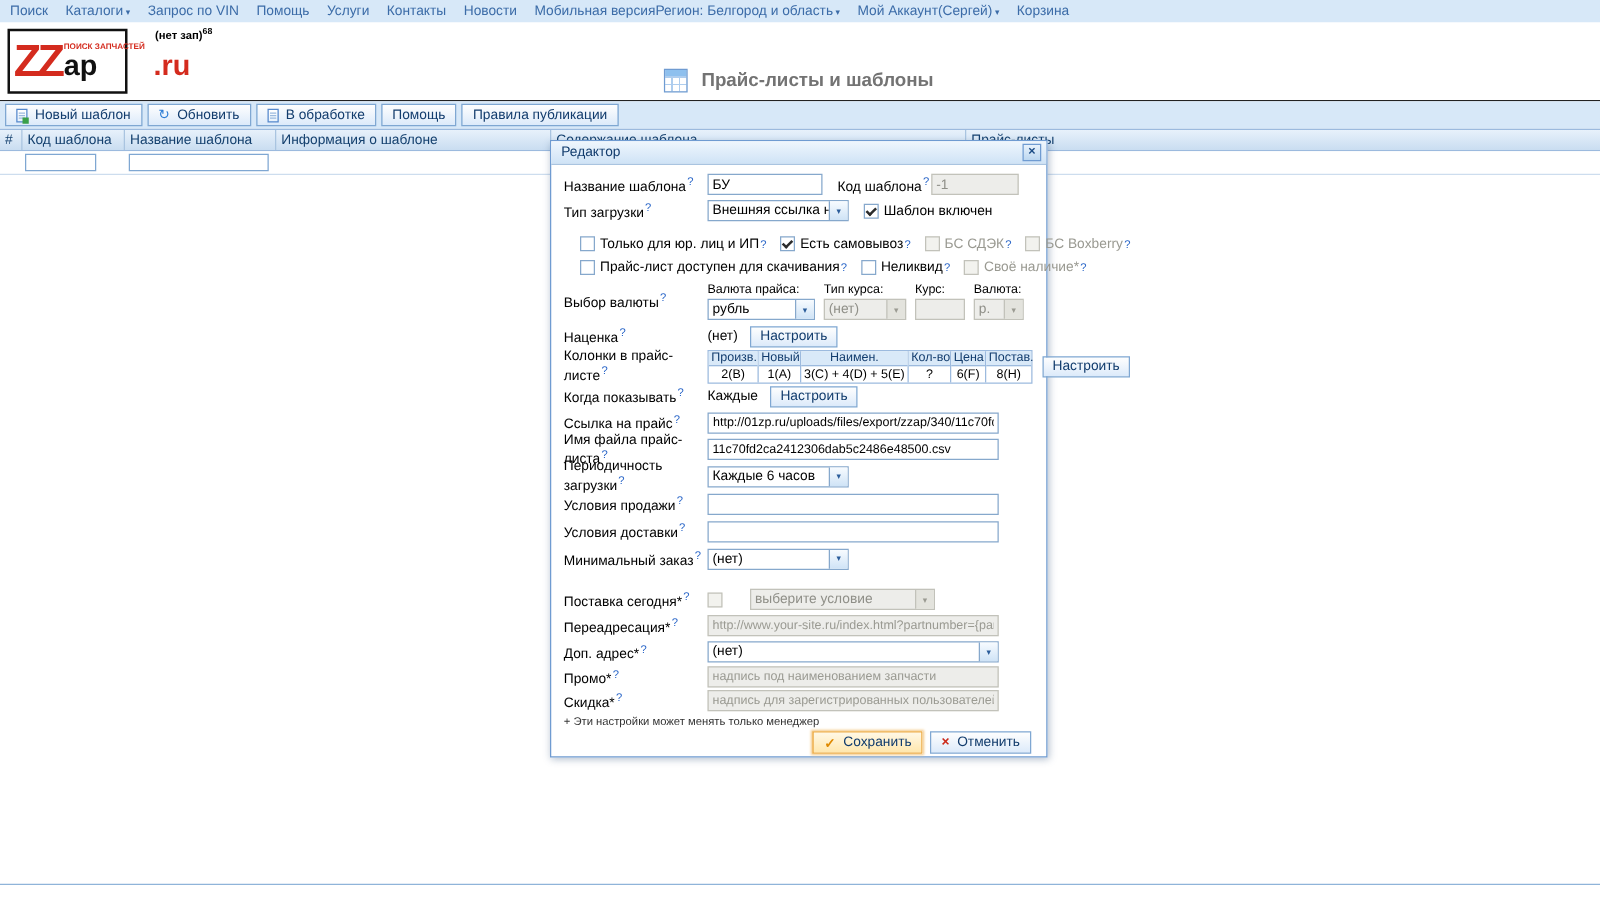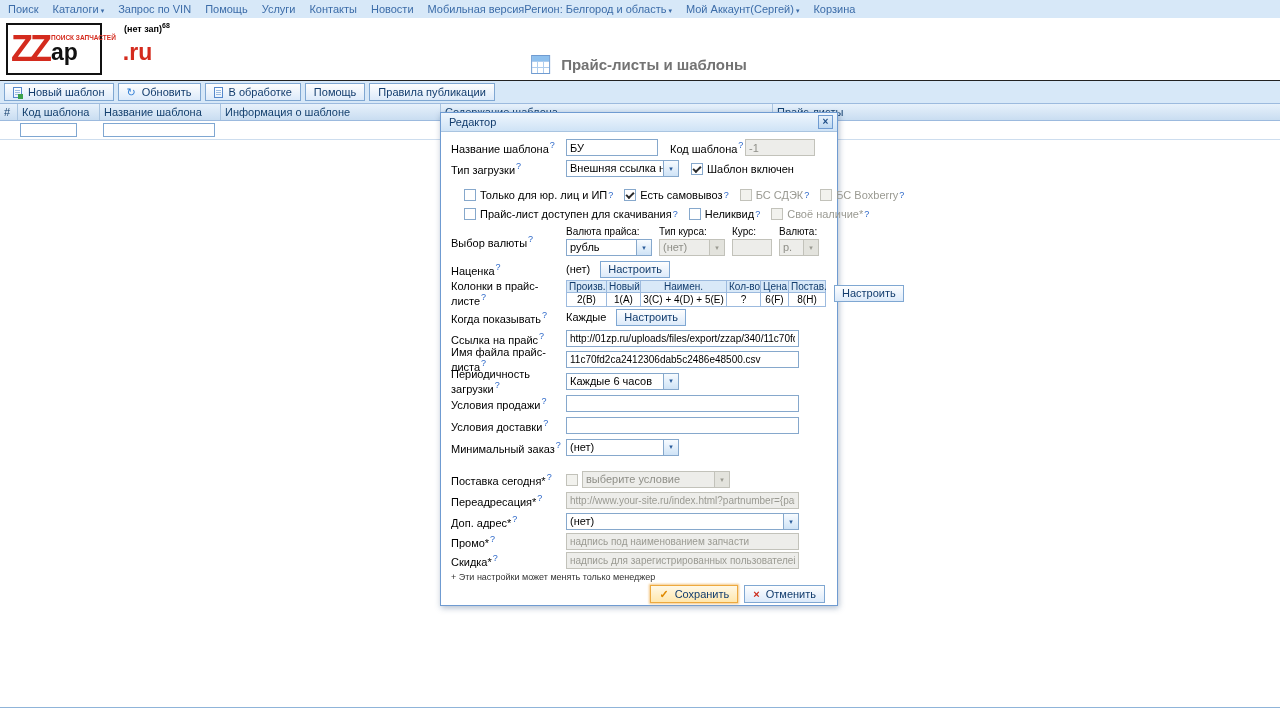--- a/index.html
+++ b/index.html
@@ -346,21 +346,21 @@
           <span class="sel-text">(нет)</span>
           <span class="sel-arrow">▾</span>
         </span>
     </div>
 
     <div style="height:11px"></div>
 
     <div class="frow" style="height:21px">
       <div class="flabel"><span>Поставка сегодня*</span><sup class="help">?</sup></div>
       <span class="cb gray"></span>
-      <span class="sel gray" style="width:148px;margin-left:4px">
+      <span class="sel gray" style="width:148px;margin-left:22px">
           <span class="sel-text">выберите условие</span>
           <span class="sel-arrow">▾</span>
         </span>
     </div>
 
     <div class="frow" style="height:21px">
       <div class="flabel"><span>Переадресация*</span><sup class="help">?</sup></div>
       <input class="txt gray" style="width: 233px; font-size: 10px;" placeholder="http://www.your-site.ru/index.html?partnumber={partnumber}&amp;cb">
     </div>
 

